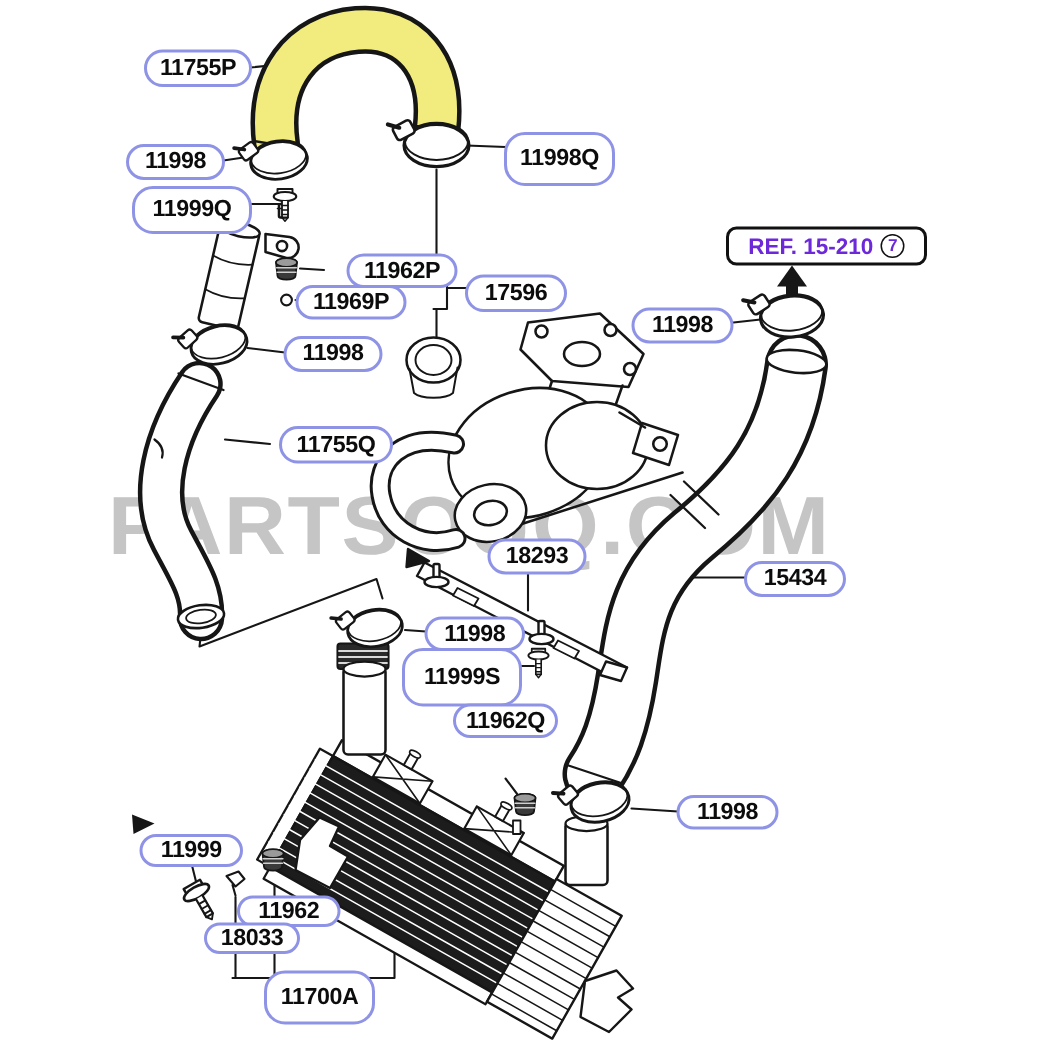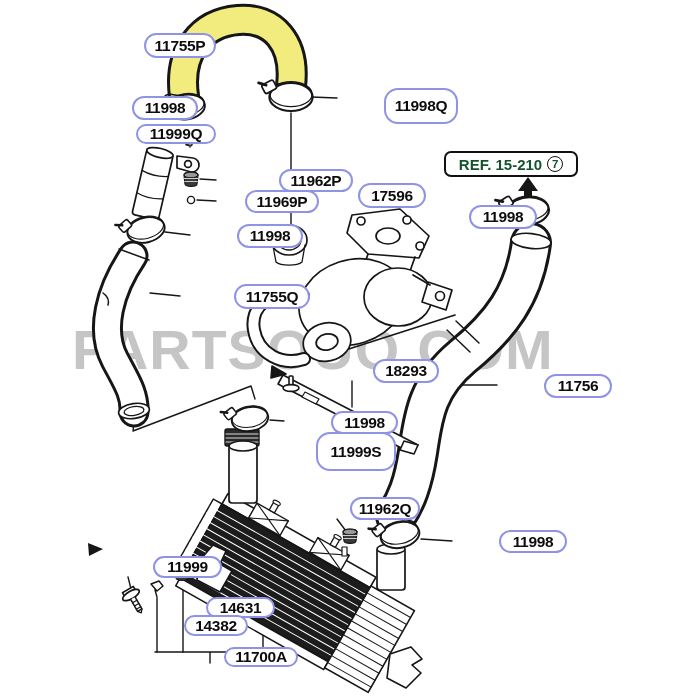--- a/index.html
+++ b/index.html
@@ -6,24 +6,24 @@
   .stage{position:relative;width:700px;height:700px;background:#fff;overflow:hidden;
          font-family:"Liberation Sans",sans-serif;}
   .watermark{position:absolute;left:72px;top:318px;width:560px;z-index:0;
              font-size:55px;font-weight:700;letter-spacing:1px;color:#c5c5c5;
              transform:scaleX(1.04);transform-origin:left center;white-space:nowrap;
              user-select:none;}
   svg.art{position:absolute;left:0;top:0;z-index:1;}
   .callout{position:absolute;z-index:2;display:flex;align-items:center;justify-content:center;
            background:#fff;border:2px solid #8e93e6;border-radius:14px;
            font-size:15.5px;font-weight:700;color:#0c0c0c;letter-spacing:-0.3px;
-           box-sizing:border-box;cursor:pointer;margin-left:48px;}
+           box-sizing:border-box;cursor:pointer;}
   .refnote{position:absolute;z-index:2;display:flex;align-items:center;justify-content:center;
            gap:5px;background:#fff;border:2.4px solid #111;border-radius:7px;
-           font-size:15px;font-weight:700;color:#14532d;box-sizing:border-box;cursor:pointer;}
+           font-size:15px;font-weight:700;color:#6d28d9;box-sizing:border-box;cursor:pointer;margin-left:40px;}
   .refnote .circ{display:inline-flex;align-items:center;justify-content:center;
            width:16px;height:16px;border:1.8px solid #111;border-radius:50%;
            font-size:11.5px;font-weight:700;box-sizing:border-box;}
 </style>
 </head>
 <body>
 
 <div class="stage">
 
   <div class="watermark">PARTSOUQ.COM</div>
@@ -195,37 +195,37 @@
     </g>
 
     <g fill="#161616">
       <path d="M528,177 L518,191 L538,191 Z"></path>
       <rect x="524" y="189" width="8" height="8"></rect>
     </g>
   </svg>
 
   <div class="callout" style="left:96px;top:33px;width:72px;height:25px">11755P</div>
   <div class="callout" style="left:84px;top:96px;width:66px;height:24px">11998</div>
-  <div class="callout" style="left:88px;top:124px;width:80px;height:20px">11999Q</div>
+  <div class="callout" style="left:88px;top:124px;width:80px;height:32px">11999Q</div>
   <div class="callout" style="left:336px;top:88px;width:74px;height:36px">11998Q</div>
   <div class="callout" style="left:231px;top:169px;width:74px;height:23px">11962P</div>
   <div class="callout" style="left:197px;top:190px;width:74px;height:23px">11969P</div>
   <div class="callout" style="left:310px;top:183px;width:68px;height:25px">17596</div>
   <div class="callout" style="left:421px;top:205px;width:68px;height:24px">11998</div>
   <div class="callout" style="left:189px;top:224px;width:66px;height:24px">11998</div>
   <div class="callout" style="left:186px;top:284px;width:76px;height:25px">11755Q</div>
   <div class="callout" style="left:325px;top:359px;width:66px;height:24px">18293</div>
-  <div class="callout" style="left:496px;top:374px;width:68px;height:24px">11756</div>
+  <div class="callout" style="left:496px;top:374px;width:68px;height:24px">15434</div>
   <div class="callout" style="left:283px;top:411px;width:67px;height:23px">11998</div>
   <div class="callout" style="left:268px;top:432px;width:80px;height:39px">11999S</div>
-  <div class="callout" style="left:302px;top:497px;width:70px;height:23px">11962Q</div>
+  <div class="callout" style="left:302px;top:469px;width:70px;height:23px">11962Q</div>
   <div class="callout" style="left:451px;top:530px;width:68px;height:23px">11998</div>
-  <div class="callout" style="left:105px;top:556px;width:69px;height:22px">11999</div>
-  <div class="callout" style="left:158px;top:597px;width:69px;height:21px">14631</div>
-  <div class="callout" style="left:136px;top:615px;width:64px;height:21px">14382</div>
-  <div class="callout" style="left:176px;top:647px;width:74px;height:20px">11700A</div>
+  <div class="callout" style="left:93px;top:556px;width:69px;height:22px">11999</div>
+  <div class="callout" style="left:158px;top:597px;width:69px;height:21px">11962</div>
+  <div class="callout" style="left:136px;top:615px;width:64px;height:21px">18033</div>
+  <div class="callout" style="left:176px;top:647px;width:74px;height:36px">11700A</div>
 
   <div class="refnote" style="left:444px;top:151px;width:134px;height:26px">
     <span>REF. 15-210</span>
     <span class="circ">7</span>
   </div>
 
 </div>
 
 </body></html>

